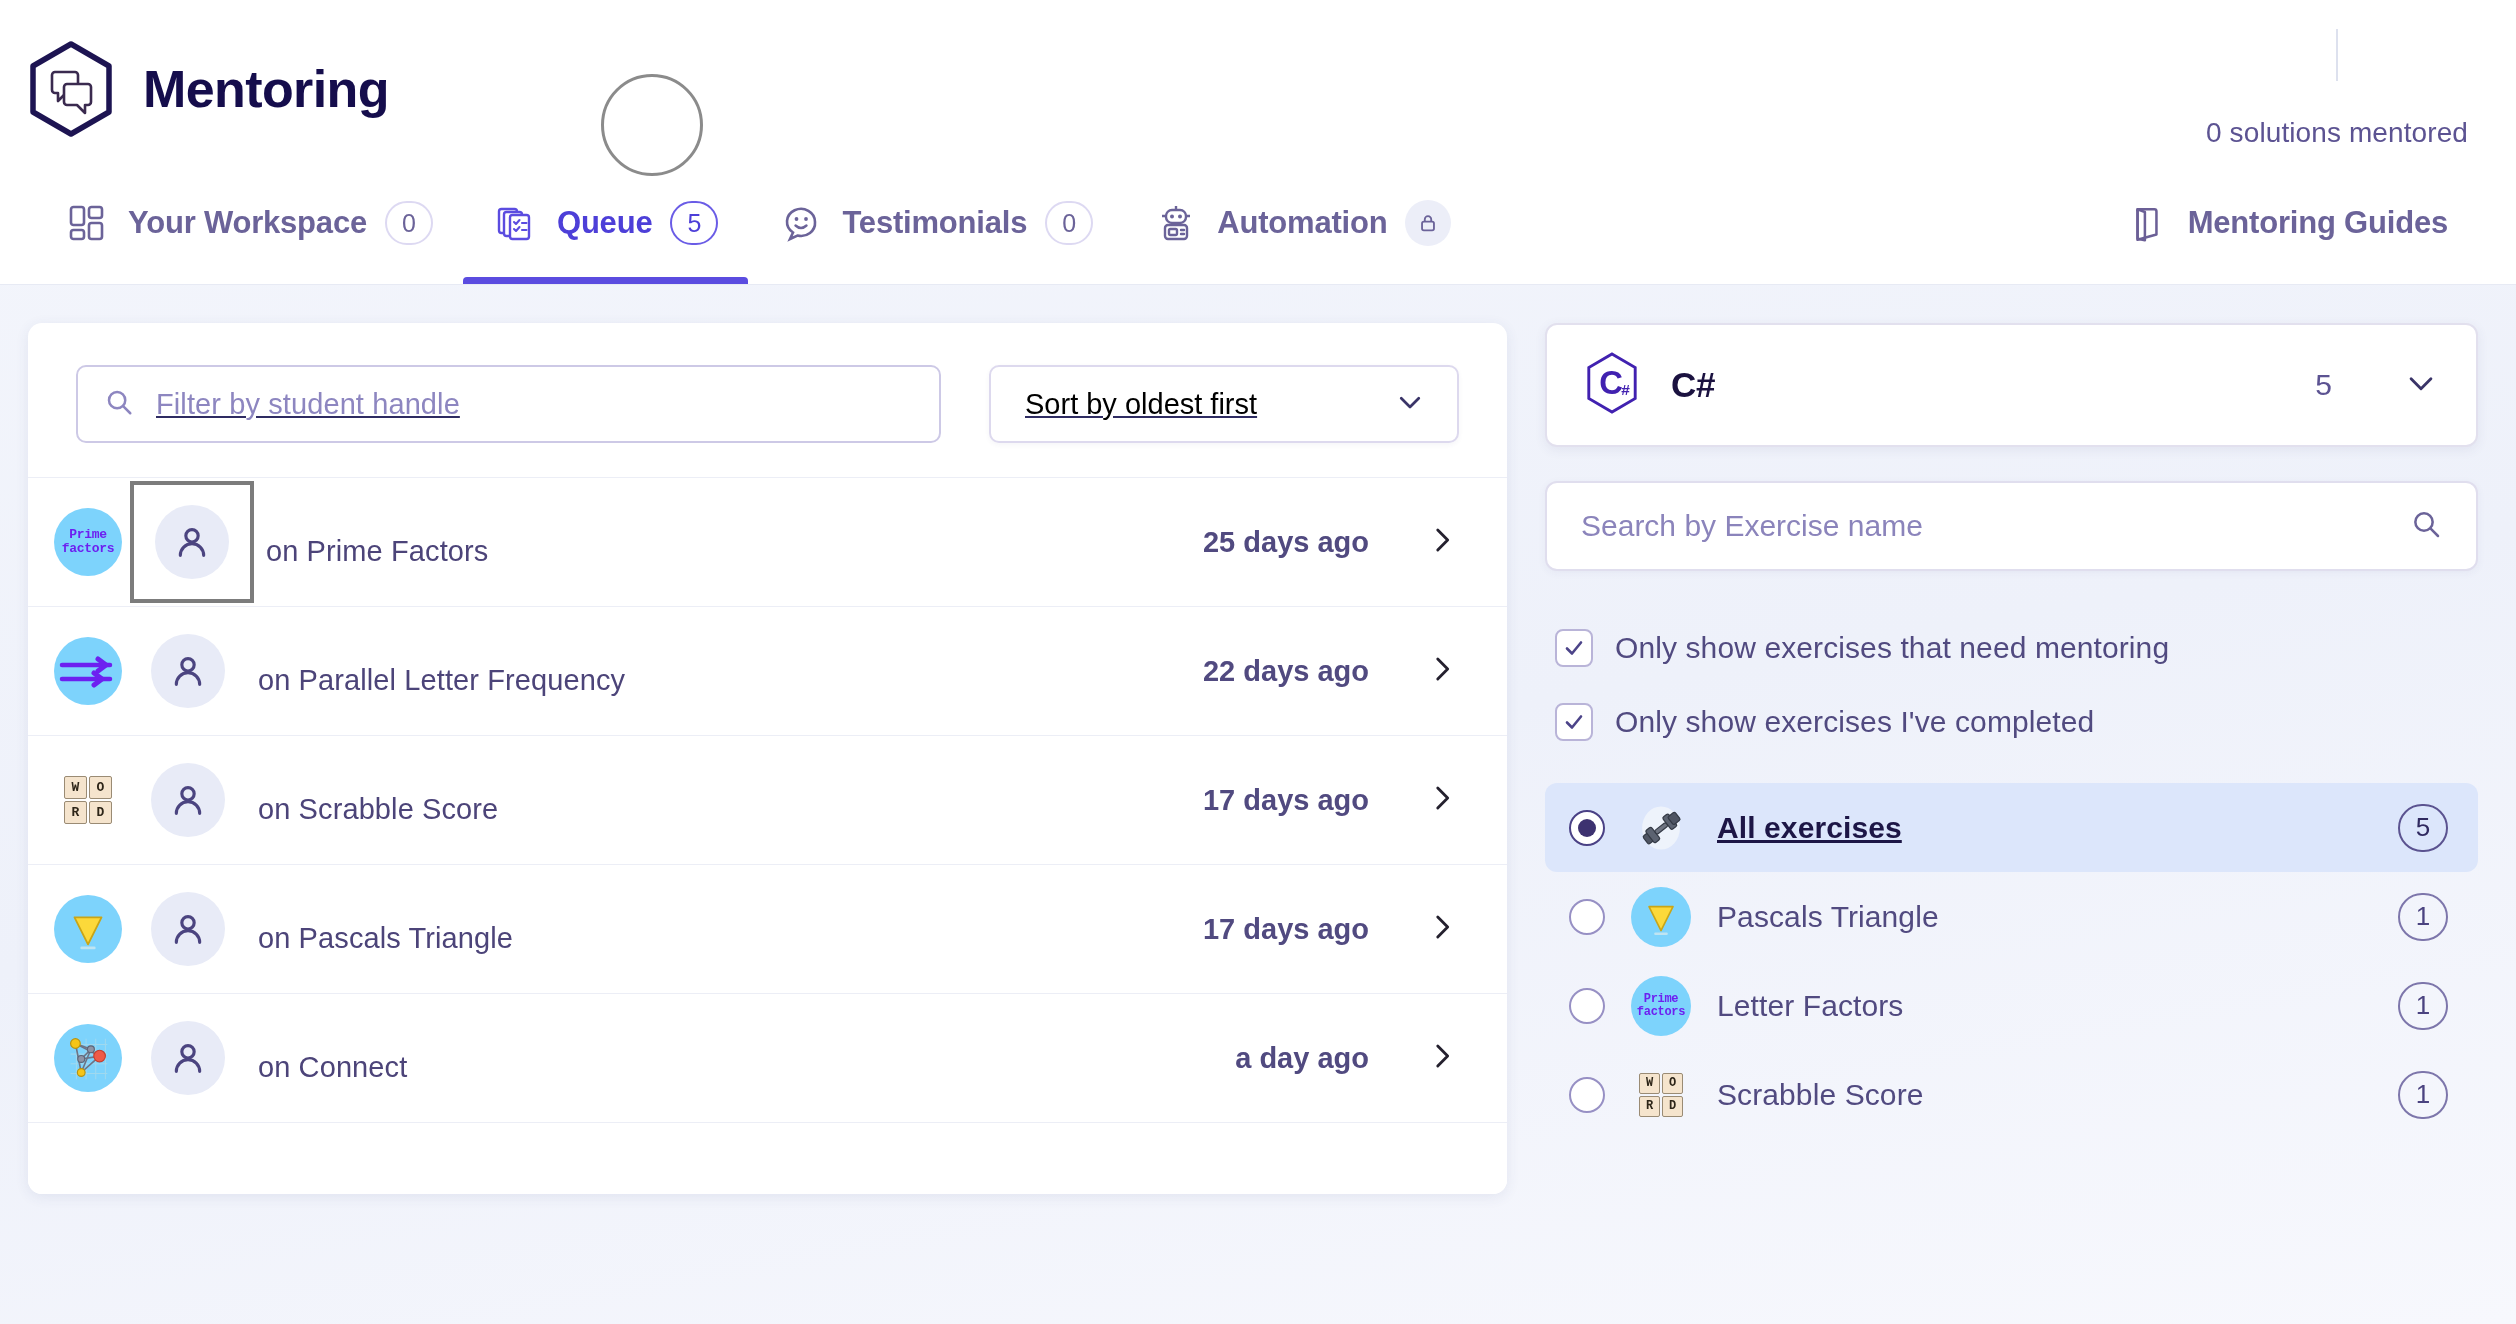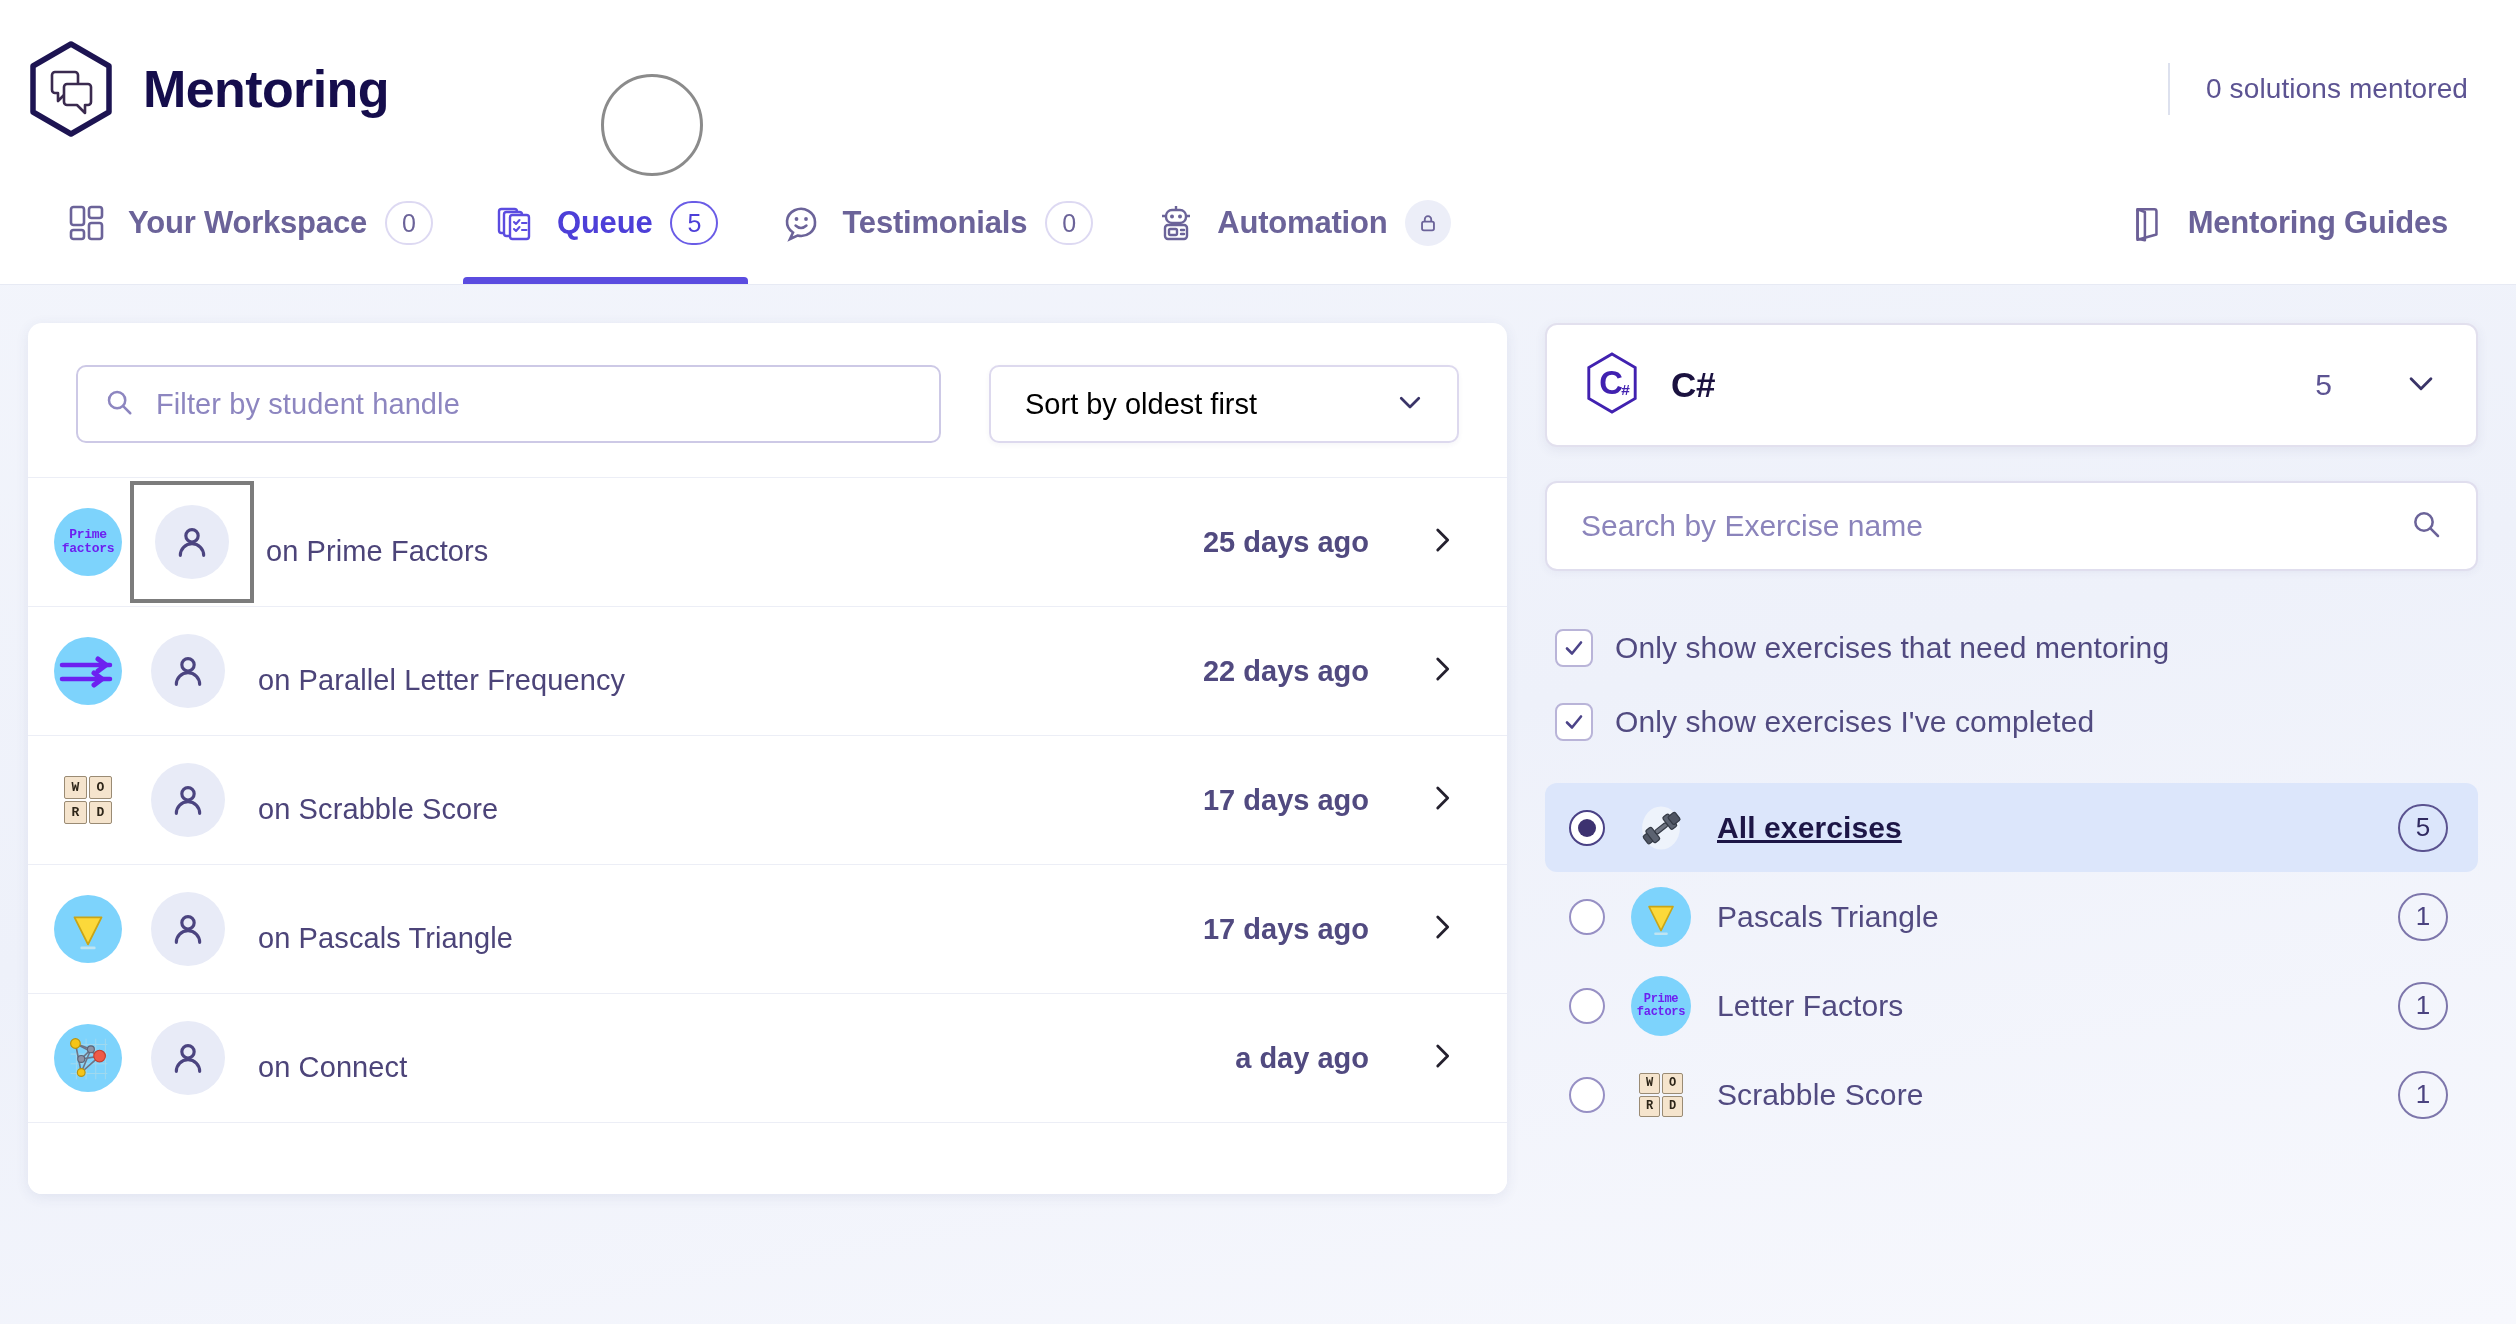--- a/index.html
+++ b/index.html
@@ -52,20 +52,21 @@
     letter-spacing: -0.6px;
     color: #150d4c;
   }
 
   .header-right {
     margin-left: auto;
     display: flex;
     align-items: center;
     gap: 36px;
     padding-right: 10px;
+    flex-direction: column;
   }
 
   .header-divider {
     width: 2px;
     height: 52px;
     background: #dde1ee;
   }
 
   .solutions-mentored {
     font-size: 28px;
@@ -188,20 +189,21 @@
     border-radius: 14px;
     box-shadow: 0 3px 14px rgba(60,64,120,0.09);
     overflow: hidden;
   }
 
   .queue-controls {
     display: flex;
     align-items: center;
     gap: 48px;
     padding: 42px 48px 34px 48px;
+    text-decoration: underline;
   }
 
   .filter-input {
     flex: 1;
     height: 78px;
     border: 2px solid #cdc9e6;
     border-radius: 10px;
     display: flex;
     align-items: center;
     gap: 22px;

